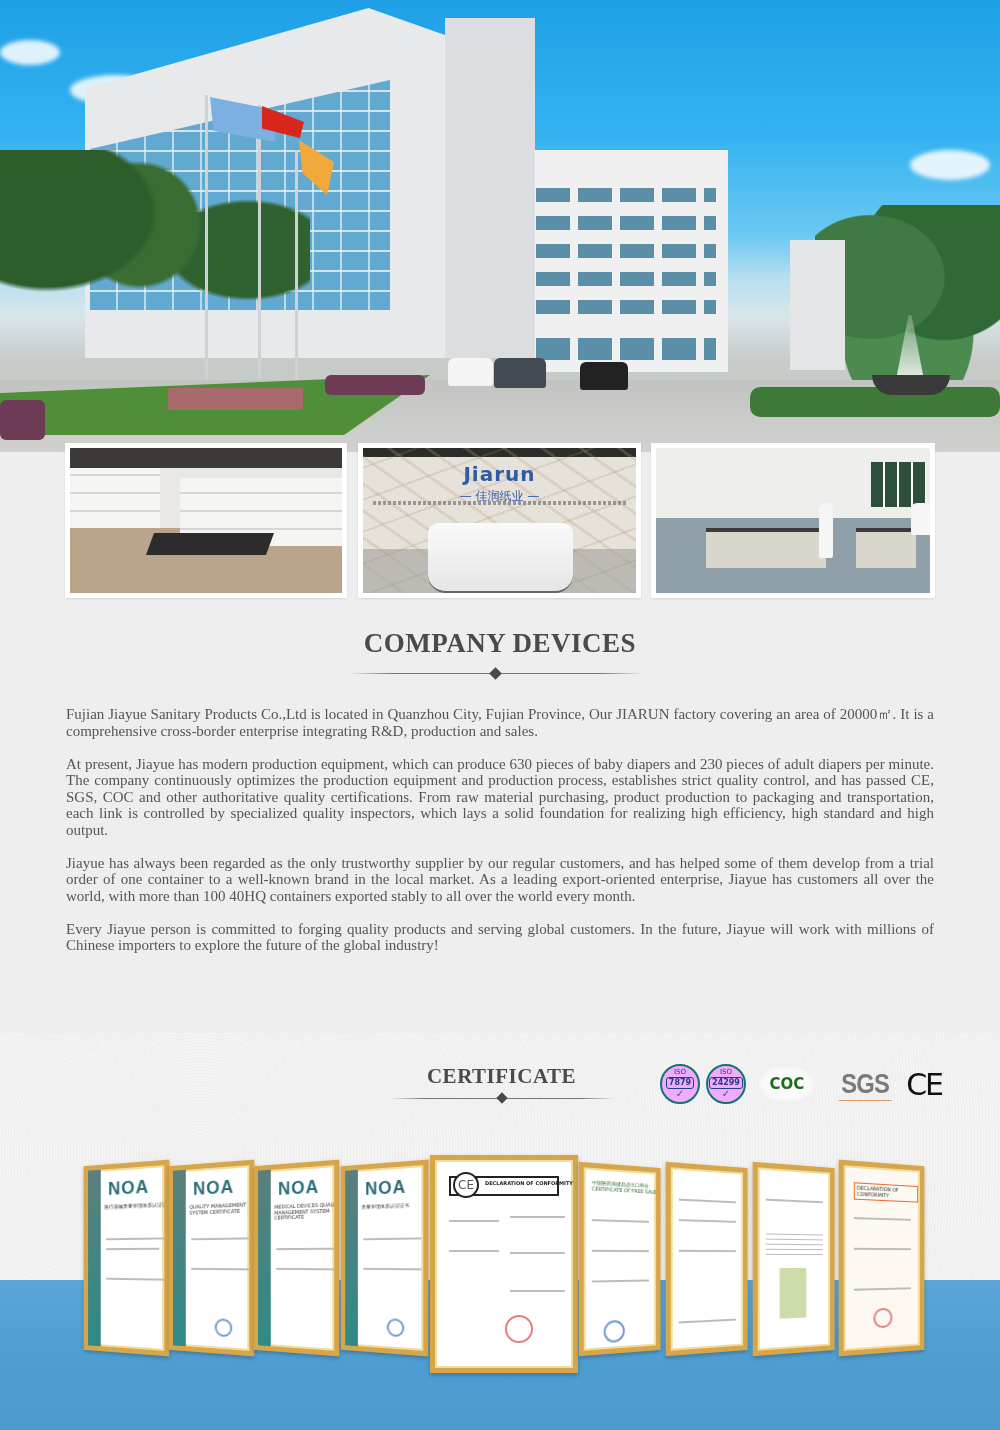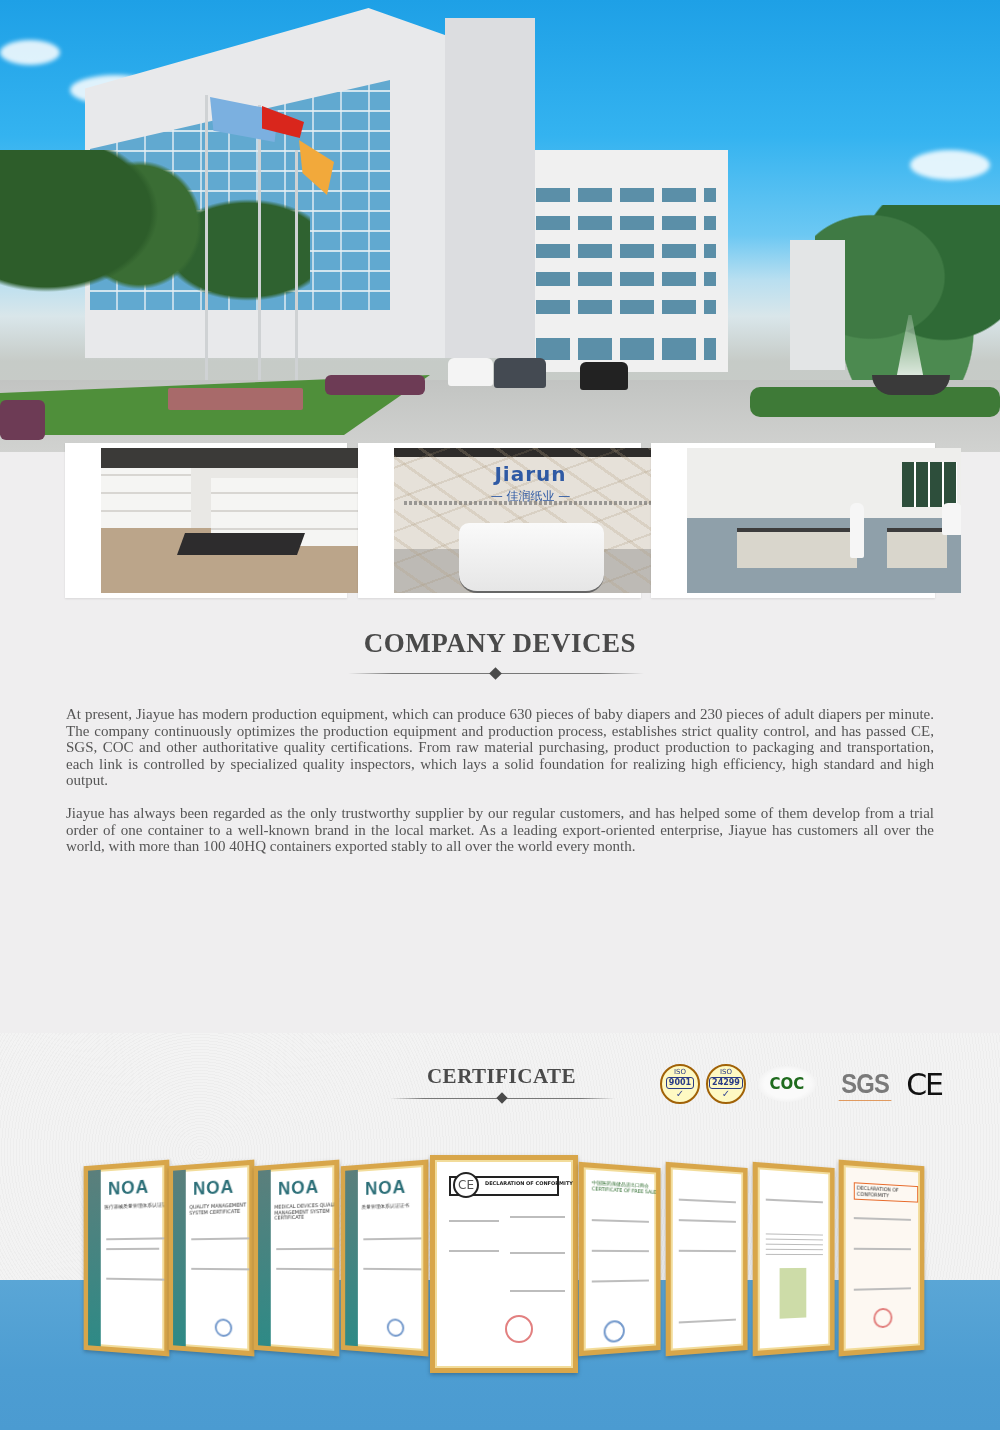--- a/index.html
+++ b/index.html
@@ -26,21 +26,21 @@
   .flag { position: absolute; }
   .ground { position: absolute; left: 0; top: 380px; width: 1000px; height: 72px; background: linear-gradient(180deg, #c2c4c2, #d1d2d0); }
   .lawn { position: absolute; left: 0; top: 375px; width: 430px; height: 60px; background: #4f8f3a; clip-path: polygon(0 30%, 100% 0, 80% 100%, 0 100%); }
   .hedge { position: absolute; background: #6d3b55; border-radius: 6px; }
   .hedge-green { position: absolute; background: #3e7a37; border-radius: 10px; }
   .car { position: absolute; border-radius: 6px 6px 3px 3px; }
   .fountain { position: absolute; left: 895px; top: 315px; width: 30px; height: 70px; background: linear-gradient(180deg, rgba(255,255,255,.2), rgba(255,255,255,.9)); clip-path: polygon(45% 0, 55% 0, 100% 100%, 0 100%); }
 
   
   .photo { position: absolute; top: 443px; height: 155px; background: #fff; padding: 5px; box-shadow: 0 1px 2px rgba(0,0,0,.1); }
-  .photo .inner { width: 100%; height: 100%; position: relative; overflow: hidden; margin-left: 31px; }
+  .photo .inner { width: 100%; height: 100%; position: relative; overflow: hidden; }
   .ph1 .inner { background: linear-gradient(180deg, #3b3a38 0 14%, #e9e8e5 14% 55%, #bba58a 55% 100%); }
   .ph1 .shelf { position: absolute; background: repeating-linear-gradient(0deg, #f5f5f3 0 16px, #d8d6d2 16px 18px); }
   .ph1 .desk { position: absolute; left: 80px; top: 85px; width: 120px; height: 22px; background: #2d2c2d; transform: skewX(-20deg); }
   .ph2 .inner { background: linear-gradient(180deg, #2e2c2a 0 6%, #e6e1d9 6% 70%, #bdbab5 70% 100%); }
   .ph2 .marble { position: absolute; inset: 0; background: repeating-linear-gradient(35deg, rgba(180,160,130,.25) 0 3px, transparent 3px 22px), repeating-linear-gradient(-20deg, rgba(160,140,110,.2) 0 2px, transparent 2px 30px); }
   .ph2 .desk { position: absolute; left: 65px; top: 75px; width: 145px; height: 70px; background: linear-gradient(180deg, #fafafa, #e6e6e6); border-radius: 10px 10px 18px 18px; border-bottom: 2px solid #666; }
   .ph2 .logo { position: absolute; left: 0; right: 0; top: 14px; text-align: center; font-family: "DejaVu Sans", sans-serif; font-weight: bold; font-size: 20px; color: #2f5aa4; letter-spacing: 1px; }
   .ph2 .logo-sub { position: absolute; left: 0; right: 0; top: 40px; text-align: center; font-family: "DejaVu Sans", sans-serif; font-size: 12px; color: #2f5aa4; }
   .ph2 .logo-line { position: absolute; left: 10px; right: 10px; top: 53px; height: 4px; background: repeating-linear-gradient(90deg, #666 0 3px, transparent 3px 5px); opacity: .6; }
   .ph3 .inner { background: linear-gradient(180deg, #eeeeec 0 48%, #8fa0aa 48% 100%); }
@@ -56,21 +56,21 @@
   .profile-body { position: absolute; left: 66px; top: 706px; width: 868px; font-family: "Liberation Serif", serif; font-size: 15px; line-height: 16.5px; color: #555; text-align: justify; }
   .profile-body p { margin-bottom: 16.5px; }
 
   
   .cert-bg { position: absolute; left: 0; top: 1033px; width: 1000px; height: 397px;
     background: #f3f3f3; }
   .cert-bg::before { content: ""; position: absolute; inset: 0; background: repeating-radial-gradient(circle at 20% 30%, rgba(0,0,0,.025) 0 1px, transparent 1px 3px); }
   .water { position: absolute; left: 0; top: 1280px; width: 1000px; height: 150px; background: linear-gradient(180deg, #5aa6d6 0%, #4d9dd2 60%, #4b9bd1 100%); }
   .cert-title { top: 1064px; font-size: 21px; left: 0; width: 1003px; }
   .badges { position: absolute; left: 660px; top: 1062px; height: 44px; display: flex; align-items: center; gap: 6px; }
-  .iso { width: 40px; height: 40px; border-radius: 50%; border: 2px solid #a16207; background: #fef9c3; display: flex; flex-direction: column; align-items: center; justify-content: center; color: #2a3b86; font-family: "DejaVu Sans", sans-serif; line-height: 1; }
+  .iso { width: 40px; height: 40px; border-radius: 50%; border: 2px solid #0f766e; background: #f0abfc; display: flex; flex-direction: column; align-items: center; justify-content: center; color: #2a3b86; font-family: "DejaVu Sans", sans-serif; line-height: 1; }
   .iso .top { font-size: 7px; }
   .iso .num { font-size: 8px; font-weight: bold; border: 1px solid #2a3b86; border-radius: 3px; padding: 1px 2px; margin-top: 1px; }
   .iso .tick { font-size: 10px; color: #3a4b93; }
   .coc { width: 58px; height: 36px; border-radius: 50%; background: radial-gradient(ellipse at center, #fafafa 55%, #e6e6e6 100%); display: flex; align-items: center; justify-content: center; font-family: "DejaVu Sans", sans-serif; font-weight: bold; font-size: 15px; color: #1f6b1d; margin-left: 6px; }
   .sgs { font-family: "Liberation Sans", sans-serif; font-weight: bold; font-size: 28px; color: #7a7a7a; letter-spacing: -1px; margin-left: 12px; border-bottom: 1px solid #e09a60; padding: 0 3px; transform: scaleX(.85); }
   .ce { font-family: "DejaVu Sans", sans-serif; font-size: 30px; color: #111; margin-left: 4px; letter-spacing: -2px; }
 
   .certs { position: absolute; left: 0; top: 1155px; width: 1000px; height: 260px; }
   .cert { position: absolute; background: #fff; border: 5px solid #d8a64a; box-shadow: inset 0 0 0 2px #f2dc9a, 0 2px 4px rgba(0,0,0,.25); overflow: hidden; }
   .cert.noa .band { position: absolute; left: 0; top: 0; bottom: 0; width: 14px; background: linear-gradient(180deg, #5b7f7c, #2e8a86); }
@@ -146,35 +146,37 @@
     <div class="person" style="left:163px;top:55px;width:14px;height:55px;"></div>
     <div class="person" style="left:255px;top:55px;width:20px;height:32px;"></div>
   </div>
 </div>
 
 <h1 class="sec-title profile-title">COMPANY DEVICES</h1>
 <div class="divider" style="left:348px;top:673px;width:296px;"></div>
 <div class="diamond" style="left:491px;top:669px;"></div>
 
 <div class="profile-body">
+  <p>Fujian Jiayue Sanitary Products Co.,Ltd is located in Quanzhou City, Fujian Province, Our JIARUN factory covering an area of 20000㎡. It is a comprehensive cross-border enterprise integrating R&amp;D, production and sales.</p>
   <p>At present, Jiayue has modern production equipment, which can produce 630 pieces of baby diapers and 230 pieces of adult diapers per minute. The company continuously optimizes the production equipment and production process, establishes strict quality control, and has passed CE, SGS, COC and other authoritative quality certifications. From raw material purchasing, product production to packaging and transportation, each link is controlled by specialized quality inspectors, which lays a solid foundation for realizing high efficiency, high standard and high output.</p>
   <p>Jiayue has always been regarded as the only trustworthy supplier by our regular customers, and has helped some of them develop from a trial order of one container to a well-known brand in the local market. As a leading export-oriented enterprise, Jiayue has customers all over the world, with more than 100 40HQ containers exported stably to all over the world every month.</p>
+  <p>Every Jiayue person is committed to forging quality products and serving global customers. In the future, Jiayue will work with millions of Chinese importers to explore the future of the global industry!</p>
 </div>
 
 <div class="cert-bg"></div>
 <div class="water"></div>
 
 <h2 class="sec-title cert-title">CERTIFICATE</h2>
 <div class="divider" style="left:390px;top:1098px;width:225px;"></div>
 <div class="diamond" style="left:498px;top:1094px;width:8px;height:8px;"></div>
 
 <div class="badges">
   <div class="iso">
     <span class="top">ISO</span>
-    <span class="num">9001</span>
+    <span class="num">7879</span>
     <span class="tick">✓</span>
   </div>
   <div class="iso">
     <span class="top">ISO</span>
     <span class="num">24299</span>
     <span class="tick">✓</span>
   </div>
   <div class="coc">COC</div>
   <div class="sgs">SGS</div>
   <div class="ce">CE</div>

